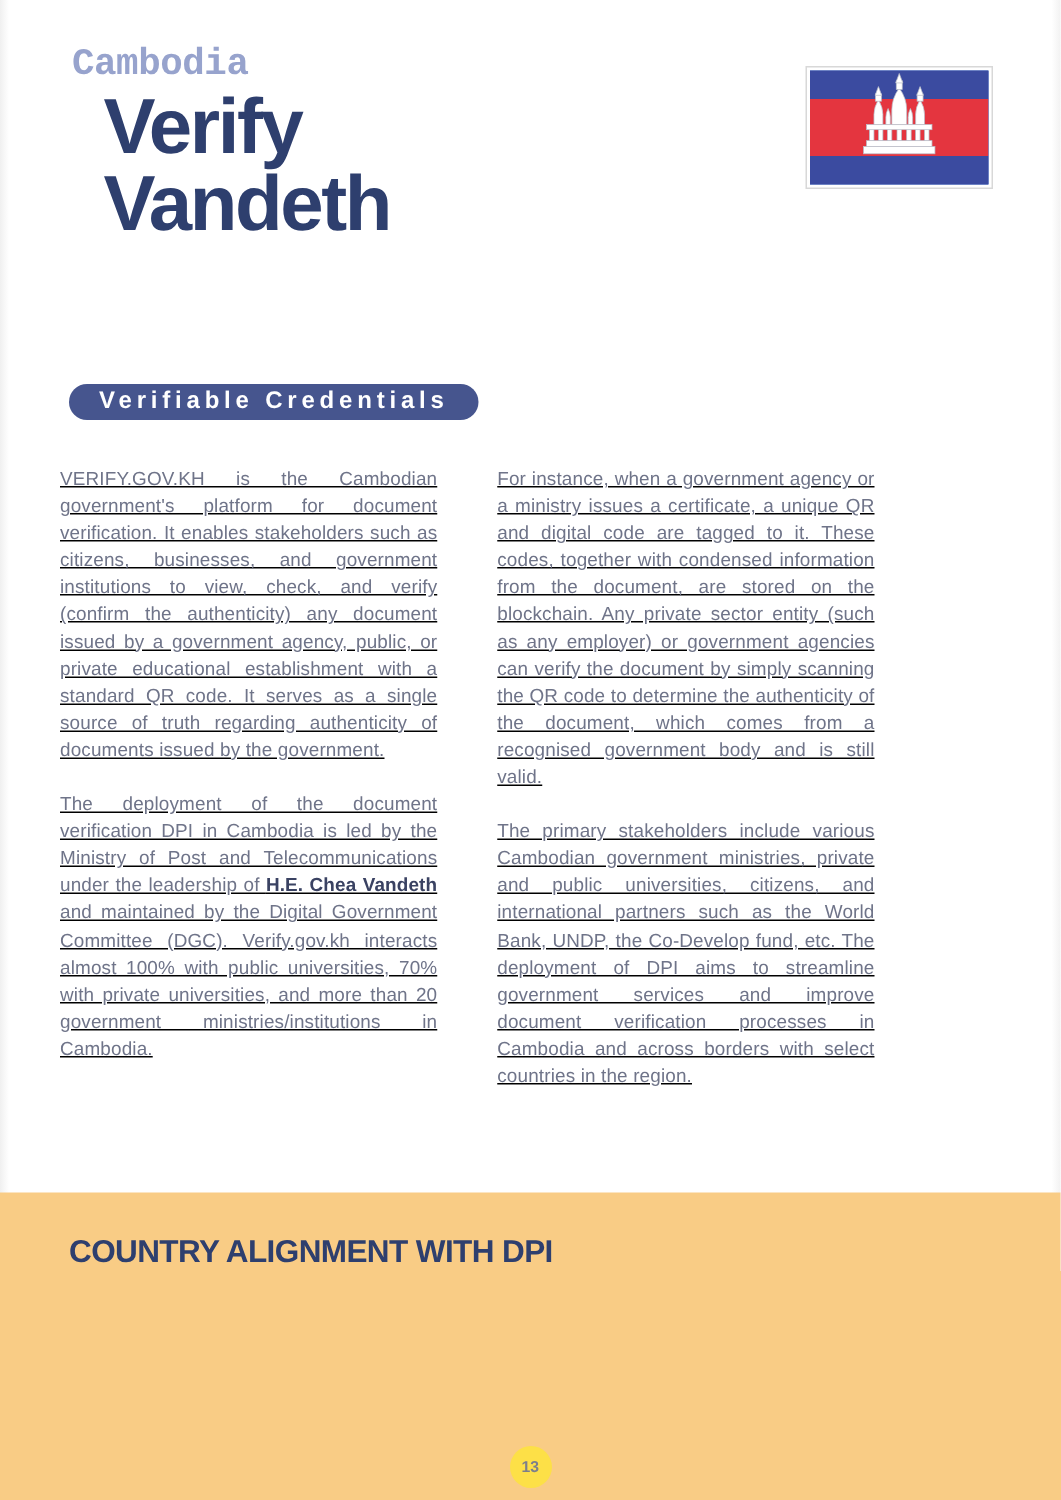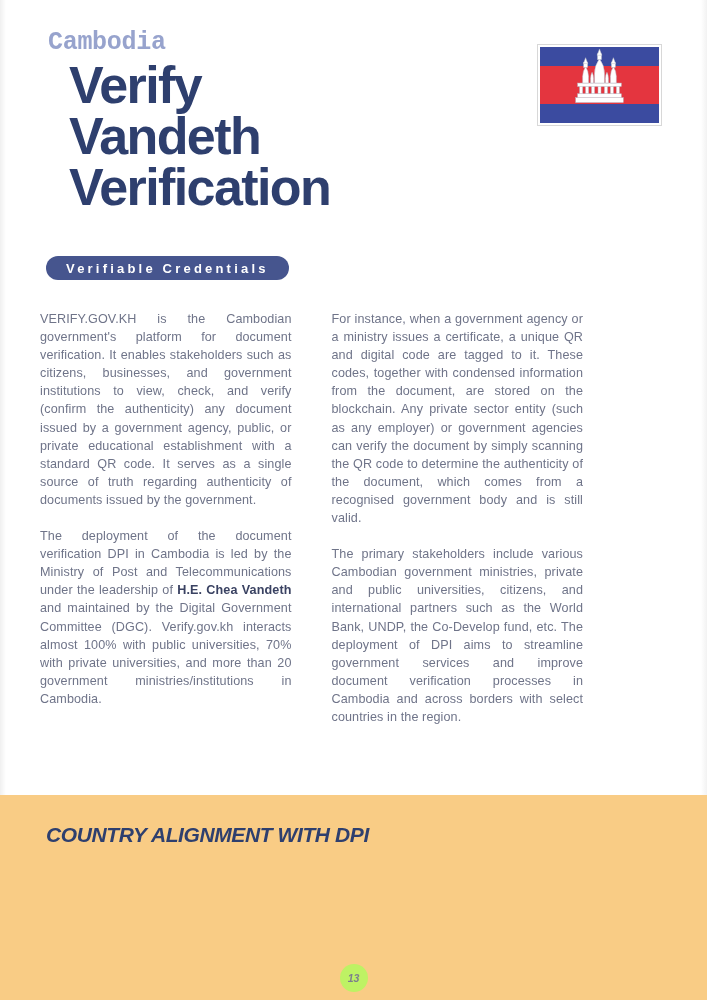--- a/index.html
+++ b/index.html
@@ -72,21 +72,21 @@
 
   .badge-pill {
     position: absolute;
     left: 46px;
     top: 256px;
     height: 24px;
     padding: 0 20px;
     border-radius: 12px;
     background: #46558e;
     color: #ffffff;
-    font-size: 13px;
+    font-size: 16px;
     font-weight: bold;
     letter-spacing: 3.2px;
     display: flex;
     align-items: center;
     justify-content: center;
   }
 
   
   .flag-wrap {
     position: absolute;
@@ -125,20 +125,21 @@
 
   
   .columns {
     position: absolute;
     left: 0;
     top: 310px;
     width: 623px;
     display: flex;
     gap: 40px;
     padding: 0 40px 0 40px;
+    text-decoration: underline;
   }
   .col { width: 300px; }
   .col p {
     font-size: 12.6px;
     line-height: 18.1px;
     color: #6f7489;
     text-align: justify;
     text-justify: inter-word;
     margin-bottom: 18px;
     letter-spacing: 0.1px;
@@ -151,21 +152,20 @@
 
   
   .alignment {
     position: absolute;
     left: 0;
     bottom: 0;
     width: 707px;
     height: 205px;
     background: #f9cc85;
     padding: 28px 42px 3px 46px;
-    font-style: italic;
   }
   .alignment h2 {
     font-size: 21px;
     font-weight: bold;
     color: #2e3f6e;
     letter-spacing: -0.4px;
     margin-bottom: 22px;
   }
   .alignment p {
     font-size: 12.6px;
@@ -179,21 +179,21 @@
   }
 
   .page-number {
     position: absolute;
     left: 50%;
     transform: translateX(-50%);
     bottom: 8px;
     width: 28px;
     height: 28px;
     border-radius: 50%;
-    background: #bef264;
+    background: #fde047;
     display: flex;
     align-items: center;
     justify-content: center;
     font-size: 10.5px;
     font-weight: bold;
     color: #7c7f8c;
   }
 </style>
 </head>
 <body>
@@ -203,21 +203,20 @@
   <div class="edge-left"></div>
   <div class="edge-right"></div>
 
   <div class="header">
 
     <div class="eyebrow">Cambodia</div>
 
     <div class="title-block">
       <div class="title-line">Verify</div>
       <div class="title-line">Vandeth</div>
-      <div class="title-line">Verification</div>
     </div>
 
     <div class="badge-pill">Verifiable Credentials</div>
 
     <div class="flag-wrap">
       <div class="flag">
         <div class="stripe-top"></div>
         <div class="stripe-mid"></div>
         <div class="stripe-bottom"></div>
         <svg viewBox="0 0 120 78" preserveAspectRatio="none">

